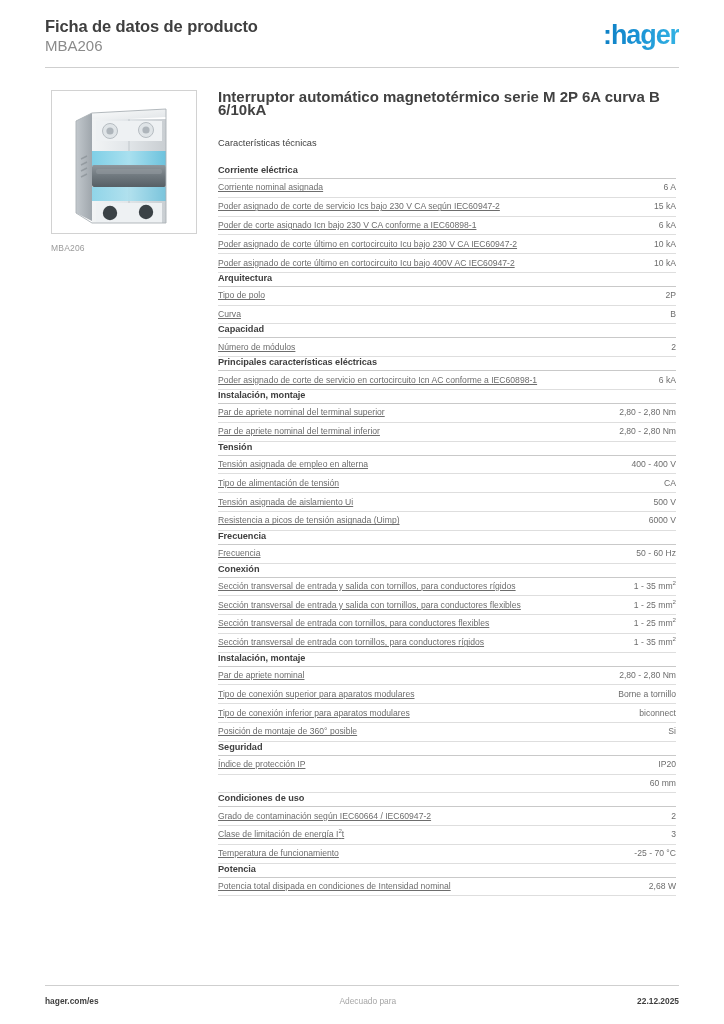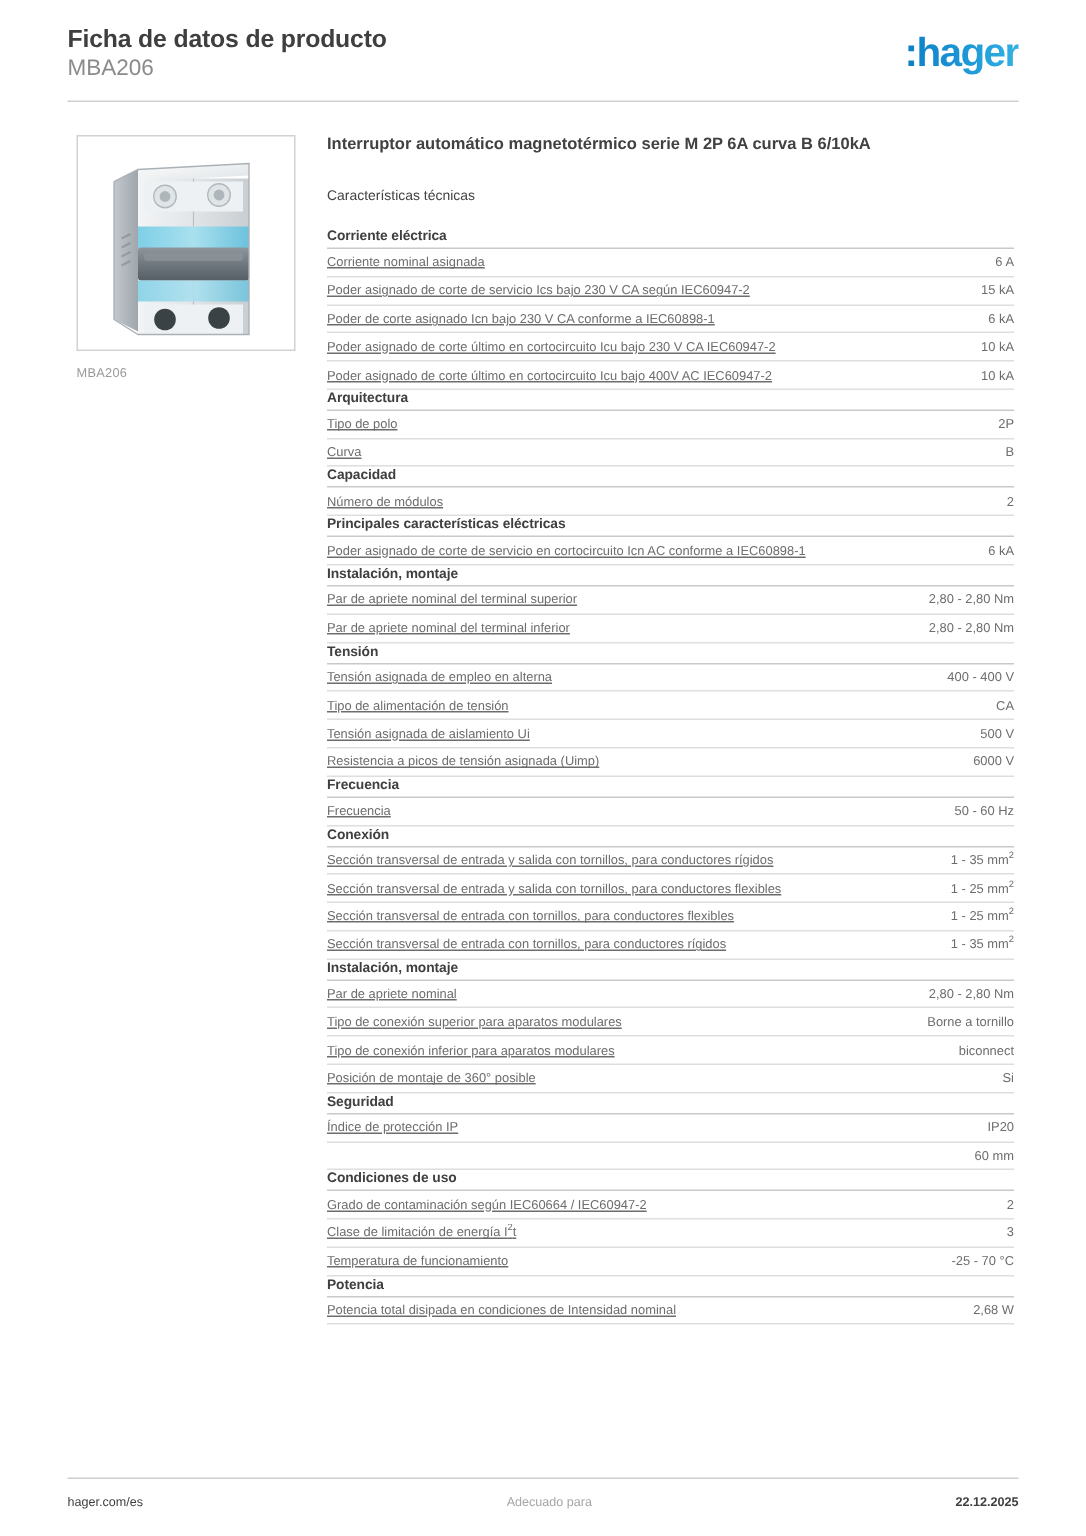--- a/index.html
+++ b/index.html
@@ -96,21 +96,21 @@
   }
 
   
   .content {
     position: absolute;
     left: 218px;
     top: 90px;
     width: 458px;
   }
   .product-desc {
-    font-size: 11px;
+    font-size: 15px;
     font-weight: bold;
     color: #414141;
     line-height: 13px;
     margin: 0 0 22px 0;
   }
   .section-intro {
     font-size: 9.3px;
     font-weight: normal;
     color: #414141;
     margin: 0 0 17px 0;
@@ -169,21 +169,21 @@
   .footer {
     position: absolute;
     left: 45px;
     top: 996px;
     width: 634px;
     display: flex;
     align-items: center;
     justify-content: space-between;
     font-size: 8.4px;
   }
-  .footer-left  { font-weight: normal; color: #3f3f3f; }
+  .footer-left  { font-weight: bold; color: #3f3f3f; }
   .footer-center{ color: #a6a6a6; font-weight: normal; }
   .footer-right { font-weight: bold; color: #3f3f3f; }
 
   
   .mcb { position: absolute; left: 18px; top: 8px; }
 </style>
 </head>
 <body>
 
 <div class="page">

